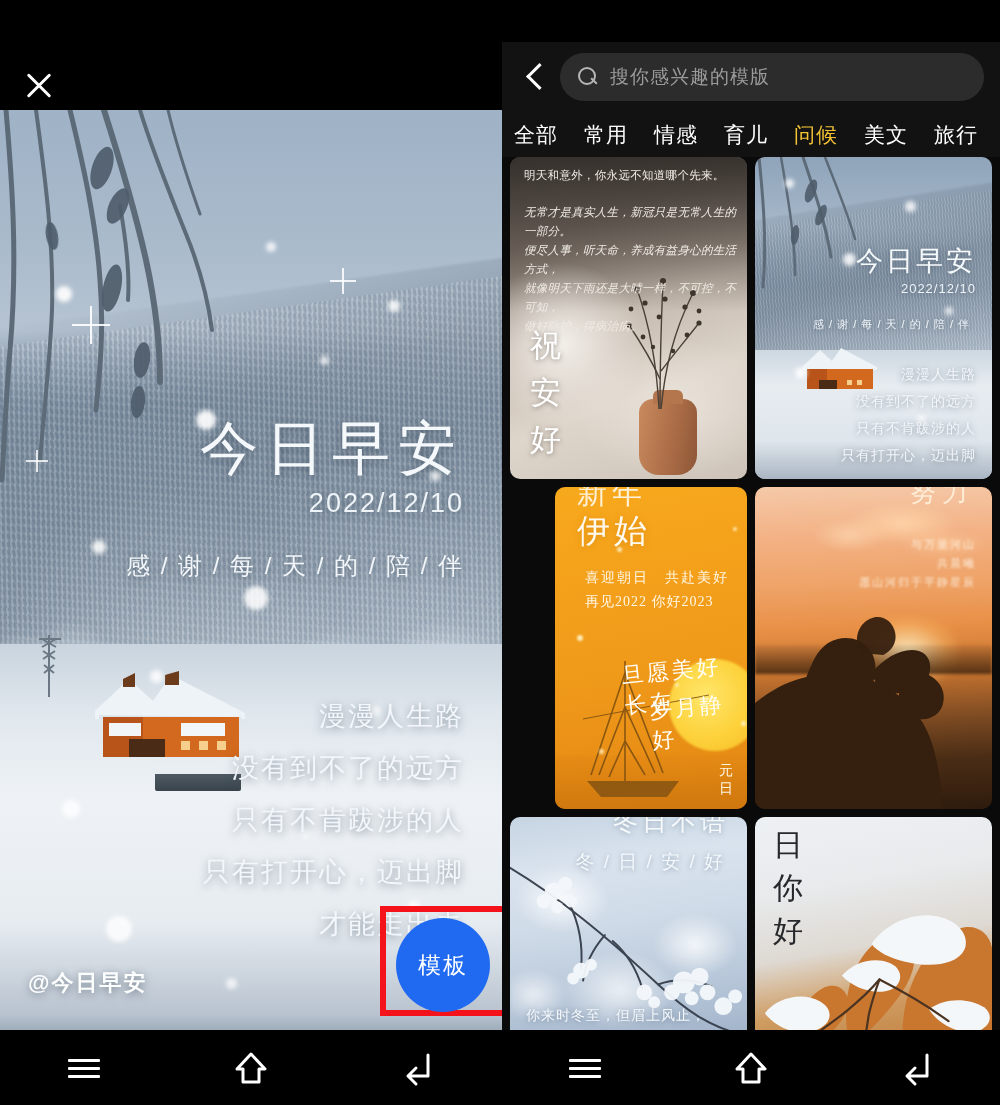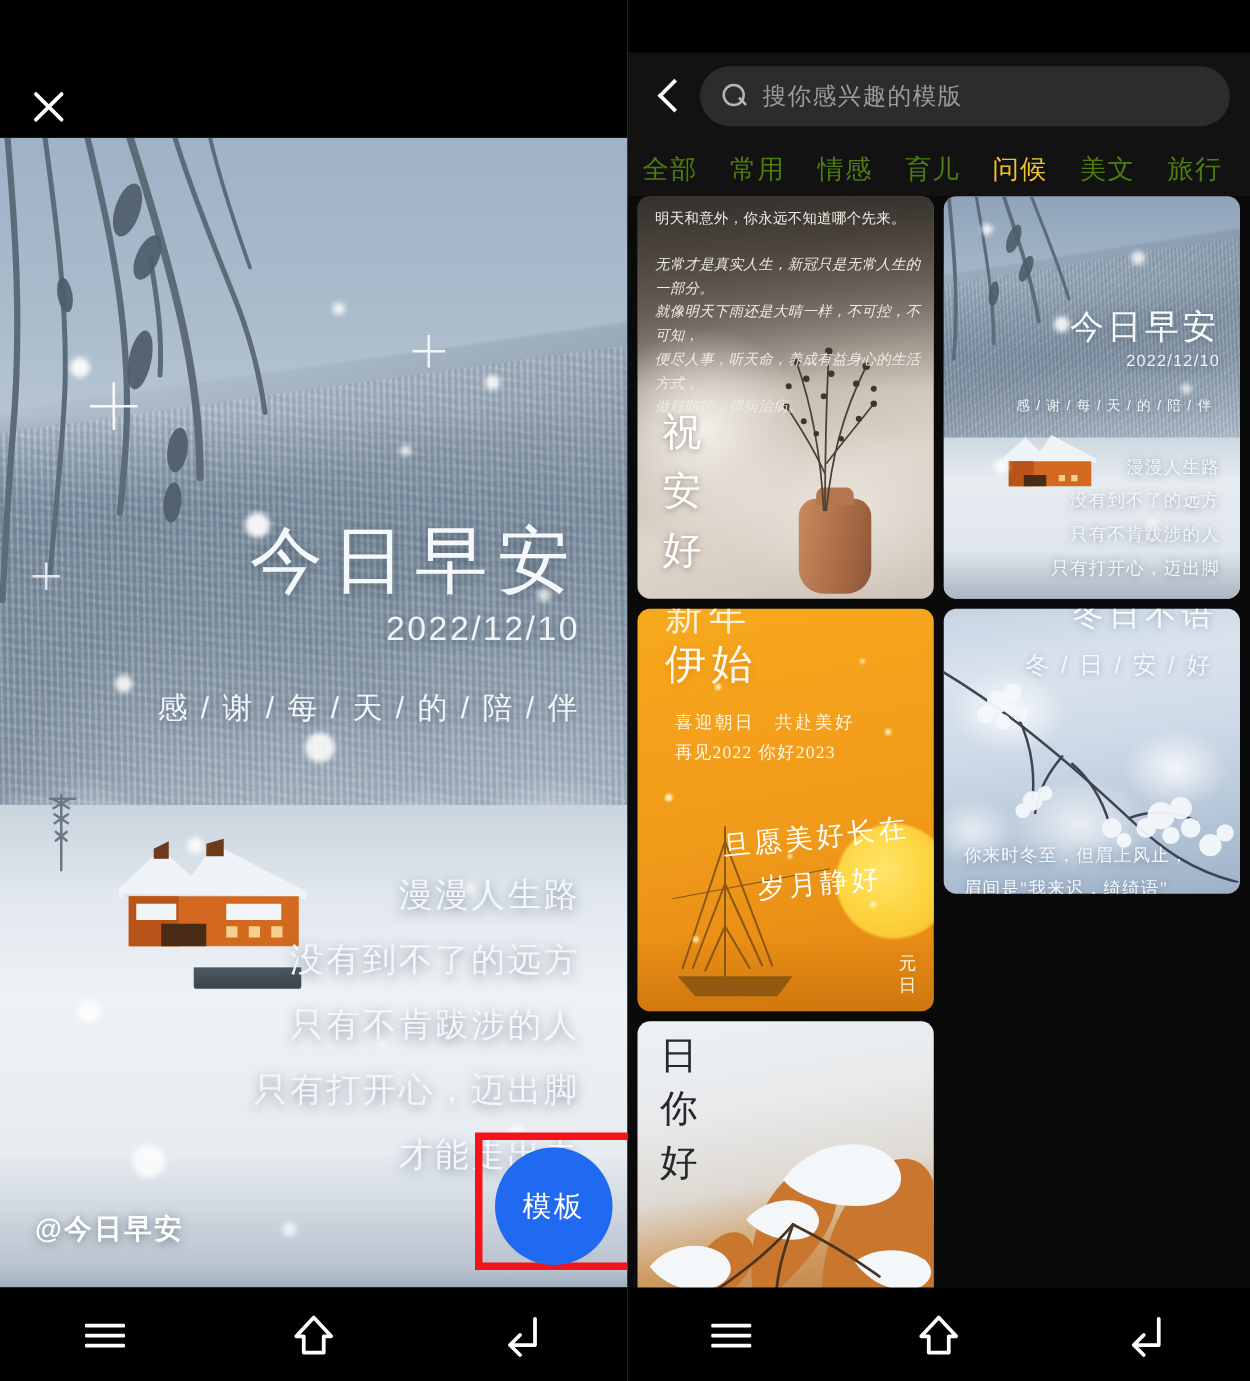--- a/index.html
+++ b/index.html
@@ -163,21 +163,21 @@
     content:""; position:absolute; left:12px; top:13px; width:8px; height:2px;
     background:#b6b6b6; transform:rotate(45deg);
   }
   .search-ph { color:#9b9b9b; font-size:19px; letter-spacing:1px; }
 
   .tabs {
     position:absolute; left:0; top:112px; width:100%; height:45px;
     display:flex; align-items:center; background:#121212; padding-left:12px;
     overflow:hidden;
   }
-  .tab { font-size:21px; color:#4d7c0f; margin-right:26px; white-space:nowrap; cursor:pointer; letter-spacing:1px; }
+  .tab { font-size:21px; color:#ffffff; margin-right:26px; white-space:nowrap; cursor:pointer; letter-spacing:1px; }
   .tab.active { color:#f3c233; }
 
   .grid {
     position:absolute; left:0; top:157px; width:100%; height:884px;
     padding:0 8px; background:#0a0a0a;
     display:grid; grid-template-columns:1fr 1fr; gap:8px;
     align-content:start;
   }
   .card { position:relative; border-radius:10px; overflow:hidden; height:322px; cursor:pointer; }
   .card.short { height:228px; }
@@ -224,21 +224,21 @@
   .c2 .t-date  { position:absolute; right:16px; top:124px; font-size:13px; color:#eef3f7; letter-spacing:1px;
                  text-shadow:0 1px 5px rgba(50,65,80,.5); }
   .c2 .t-sub   { position:absolute; right:22px; top:160px; font-size:11px; color:#f0f5f9; letter-spacing:1px;
                  text-shadow:0 1px 5px rgba(50,65,80,.5); }
   .c2 .t-lines { position:absolute; right:16px; bottom:10px; text-align:right; }
   .c2 .t-lines div { font-size:14px; line-height:27px; color:#f2f6fa; letter-spacing:1px;
                      font-family:"Liberation Serif","DejaVu Serif",serif;
                      text-shadow:0 1px 6px rgba(50,65,80,.55); }
 
   
-  .c3 { background:linear-gradient(170deg,#f7a91c 0%,#f4a01b 30%,#f09a1a 55%,#e98f16 78%,#e08512 100%); }
+  .c3 { background:linear-gradient(170deg,#f7a91c 0%,#f4a01b 30%,#f09a1a 55%,#e98f16 78%,#e08512 100%);margin-left:45px; }
   .c3 .sun { position:absolute; right:-14px; bottom:58px; width:92px; height:92px; border-radius:50%;
              background:radial-gradient(circle at 40% 40%, #ffe66a, #fdd13a 55%, #f6bb26 100%);
              filter:blur(1px); }
   .c3 .sea { position:absolute; left:0; bottom:0; width:100%; height:54px;
              background:linear-gradient(180deg, rgba(224,133,18,.25), rgba(198,112,12,.65)); }
   .c3 .boat { position:absolute; left:26px; bottom:4px; width:132px; height:150px; }
   .c3 .cut-top { position:absolute; left:22px; top:-14px; font-size:30px; color:#fff8e8;
                  letter-spacing:5px; font-family:"Liberation Serif","DejaVu Serif",serif; opacity:.92; }
   .c3 .h1 { position:absolute; left:22px; top:22px; font-size:33px; color:#fffaf0;
             letter-spacing:4px; font-family:Liberation Mono, monospace;
@@ -494,22 +494,22 @@
             <circle cx="92" cy="64" r="2.6"></circle>
               <circle cx="80" cy="76" r="2.4"></circle>
             <circle cx="46" cy="88" r="2.2"></circle>
               <circle cx="66" cy="92" r="2.2"></circle>
           </g>
         </svg>
         <div class="c1-para">
           <div class="lead">明天和意外，你永远不知道哪个先来。</div>
           <div class="body">
             <div>无常才是真实人生，新冠只是无常人生的一部分。</div>
+            <div>便尽人事，听天命，养成有益身心的生活方式，</div>
             <div>就像明天下雨还是大晴一样，不可控，不可知，</div>
-            <div>便尽人事，听天命，养成有益身心的生活方式，</div>
             <div>做好防护，得病治病。</div>
           </div>
         </div>
         <div class="c1-big">
           <div>祝</div>
           <div>安</div>
           <div>好</div>
         </div>
       </div>
 
@@ -589,20 +589,47 @@
         <div class="l1">喜迎朝日　共赴美好</div>
         <div class="l2">再见2022  你好2023</div>
         <div class="hand1">旦愿美好长在</div>
         <div class="hand2">岁月静好</div>
         <div class="corner">
           <div>元</div>
           <div>日</div>
         </div>
       </div>
 
+      <div class="card c4">
+        <div class="clouds"></div>
+        <div class="glow"></div>
+        <div class="horizon"></div>
+        <div class="silh">
+          <svg width="100%" height="100%" viewBox="0 0 240 232" preserveAspectRatio="none">
+            <g fill="#35200f">
+              <path d="M0 232 L0 126 C18 112 34 104 52 100 C58 86 62 74 74 66
+                       C88 58 104 60 114 70 C122 78 124 92 120 104
+                       C140 112 158 126 170 146 C182 166 188 196 190 232 Z"></path>
+              <path d="M106 76 C100 62 104 48 116 42 C128 36 140 44 142 56
+                       C144 66 138 74 130 78 Z" opacity=".95"></path>
+              <path d="M118 96 C132 80 150 70 166 74 C176 77 180 88 176 98
+                       C188 104 194 116 190 128 C186 140 172 146 160 140
+                       C150 136 144 126 146 116 C134 118 122 110 118 96 Z"></path>
+            </g>
+            <path d="M150 102 C156 92 168 92 172 100 C176 92 188 94 190 104
+                     C192 116 172 130 170 132 C168 130 148 114 150 102 Z" fill="#ffe8b0" opacity=".0"></path>
+          </svg>
+        </div>
+        <div class="cut-top">努力</div>
+        <div class="soft">
+          <div>与万里河山</div>
+          <div>共晨曦</div>
+          <div>愿山河归于平静星辰</div>
+        </div>
+      </div>
 
       <div class="card c5 short">
         <div class="bokeh"></div>
         <div class="branchart">
           <svg width="100%" height="100%" viewBox="0 0 240 180" preserveAspectRatio="none">
             <g stroke="#3b4450" fill="none" stroke-width="2" stroke-linecap="round">
               <path d="M0 10 C50 40 96 78 150 128 C178 154 200 170 238 180"></path>
               <path d="M60 46 C70 66 74 88 72 112"></path>
               <path d="M104 84 C118 96 128 112 134 132"></path>
               <path d="M150 128 C166 122 186 122 204 130"></path>

